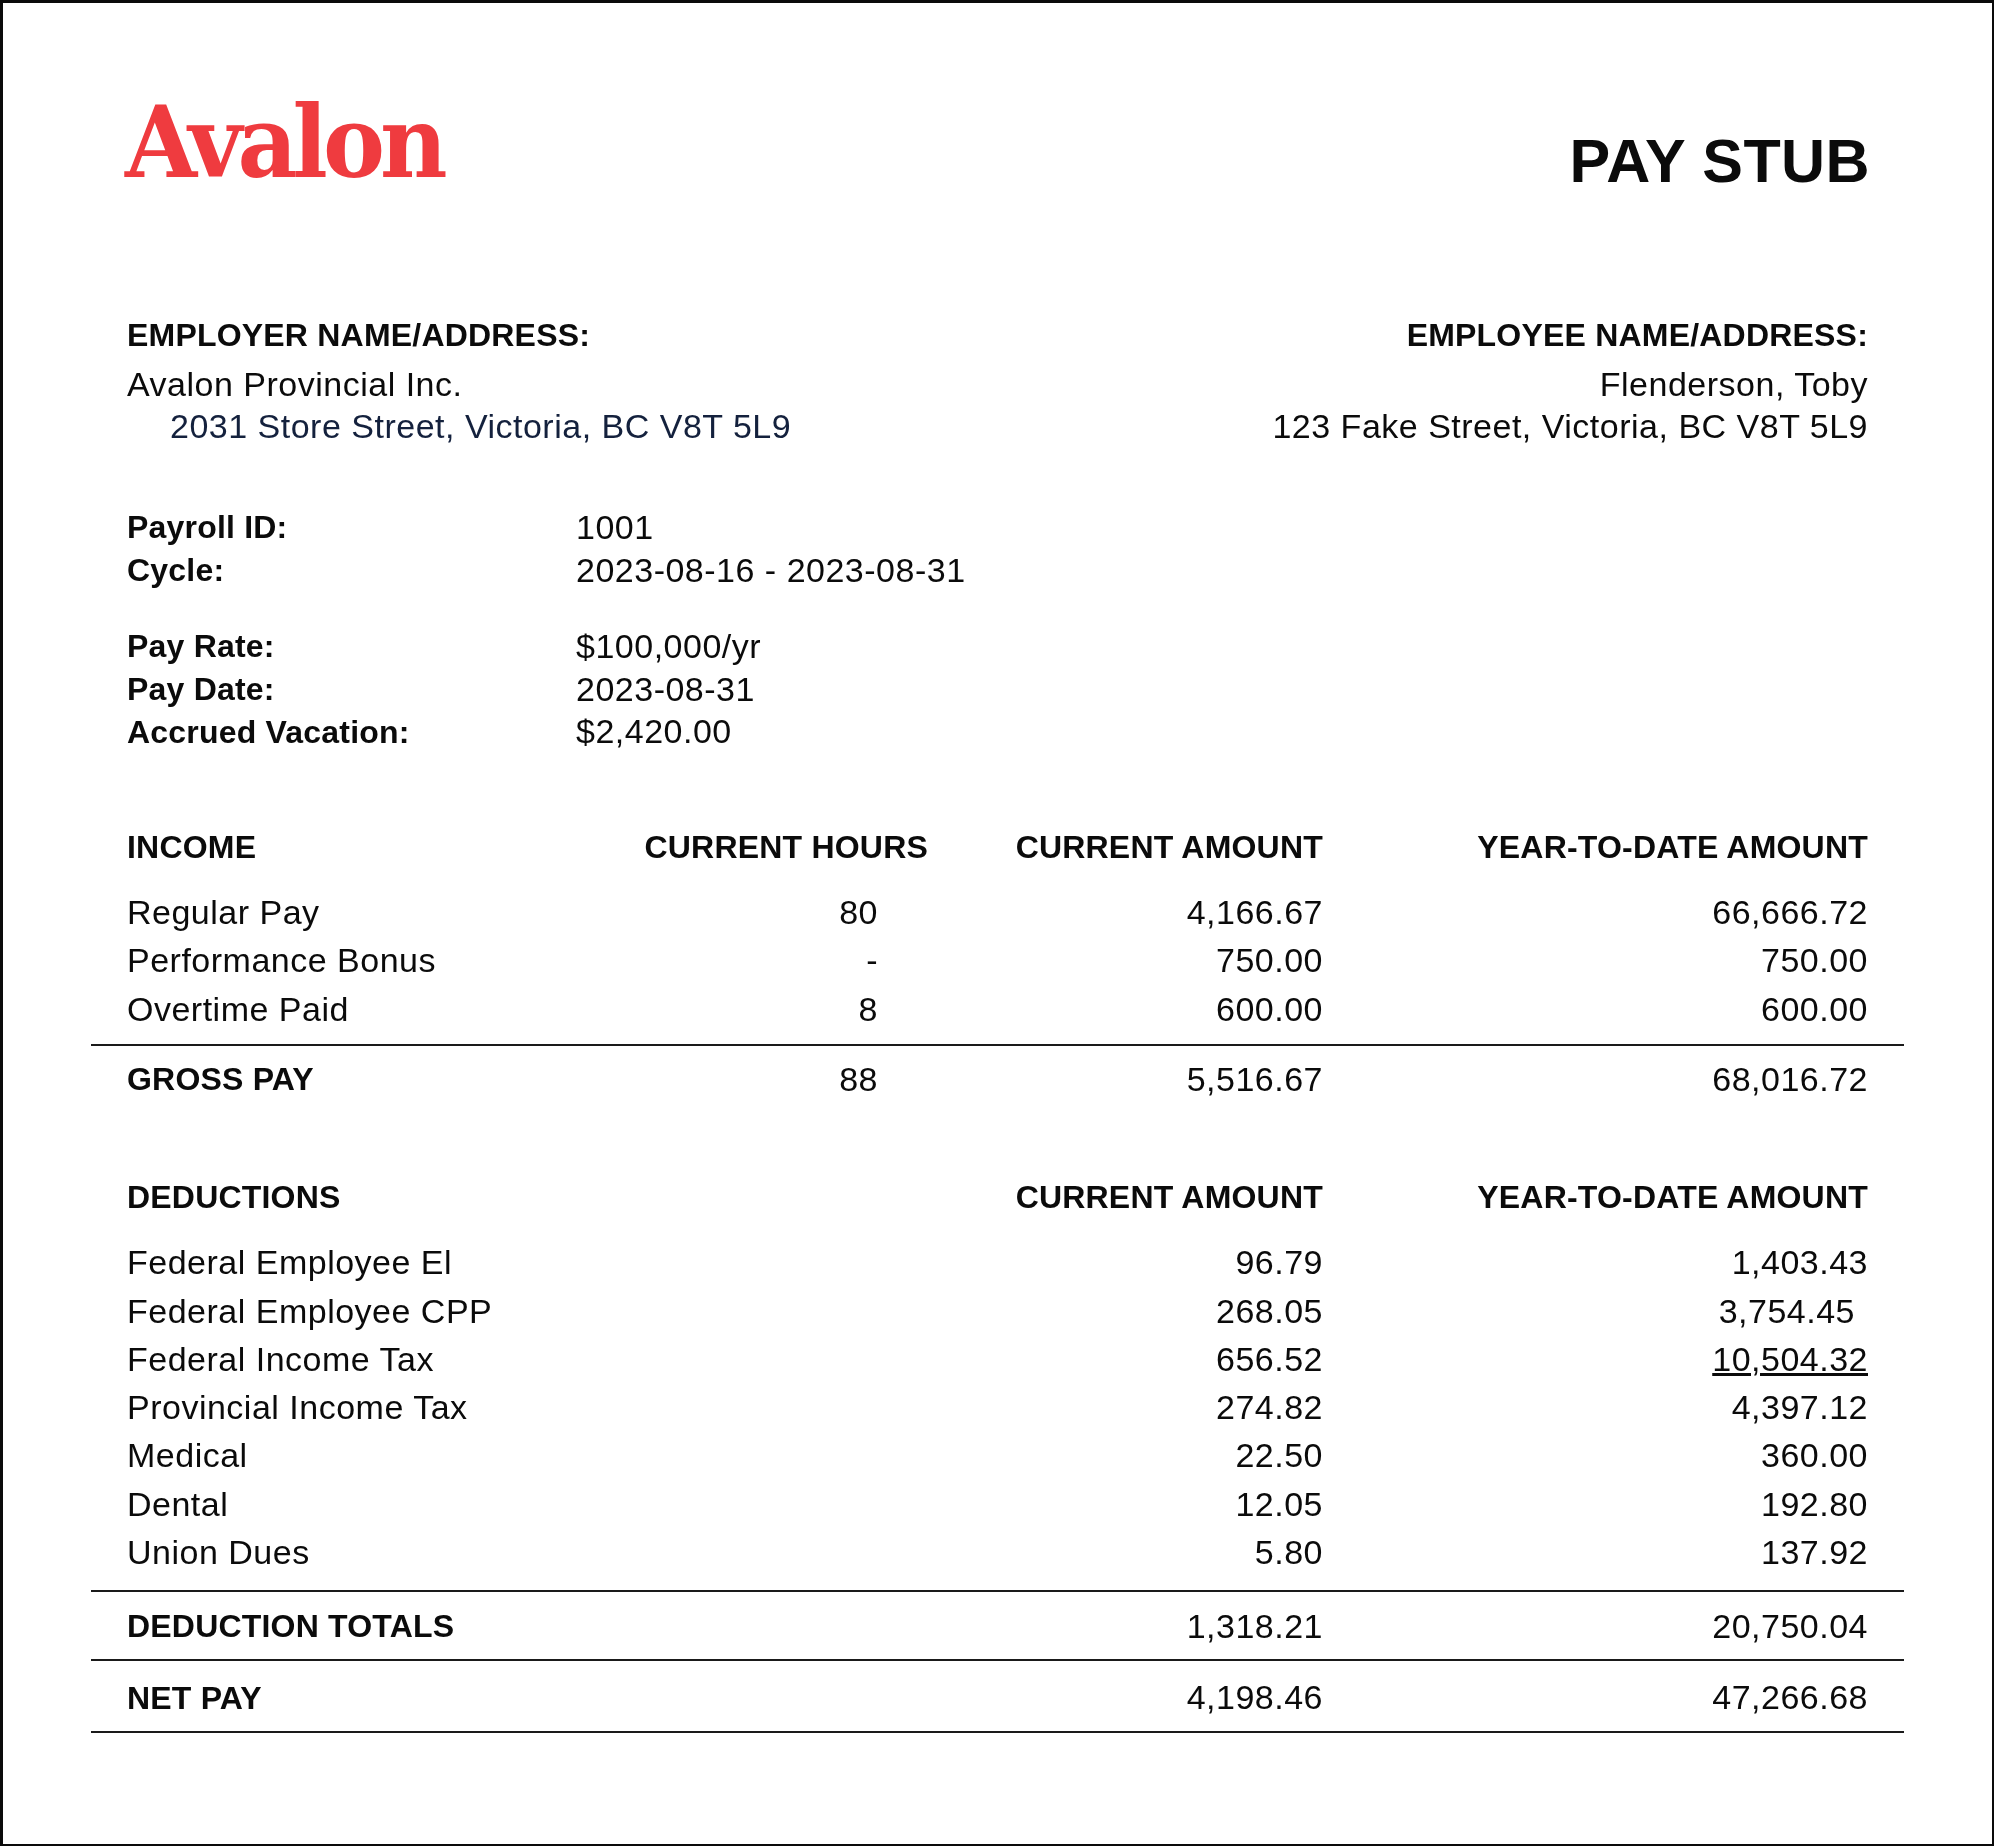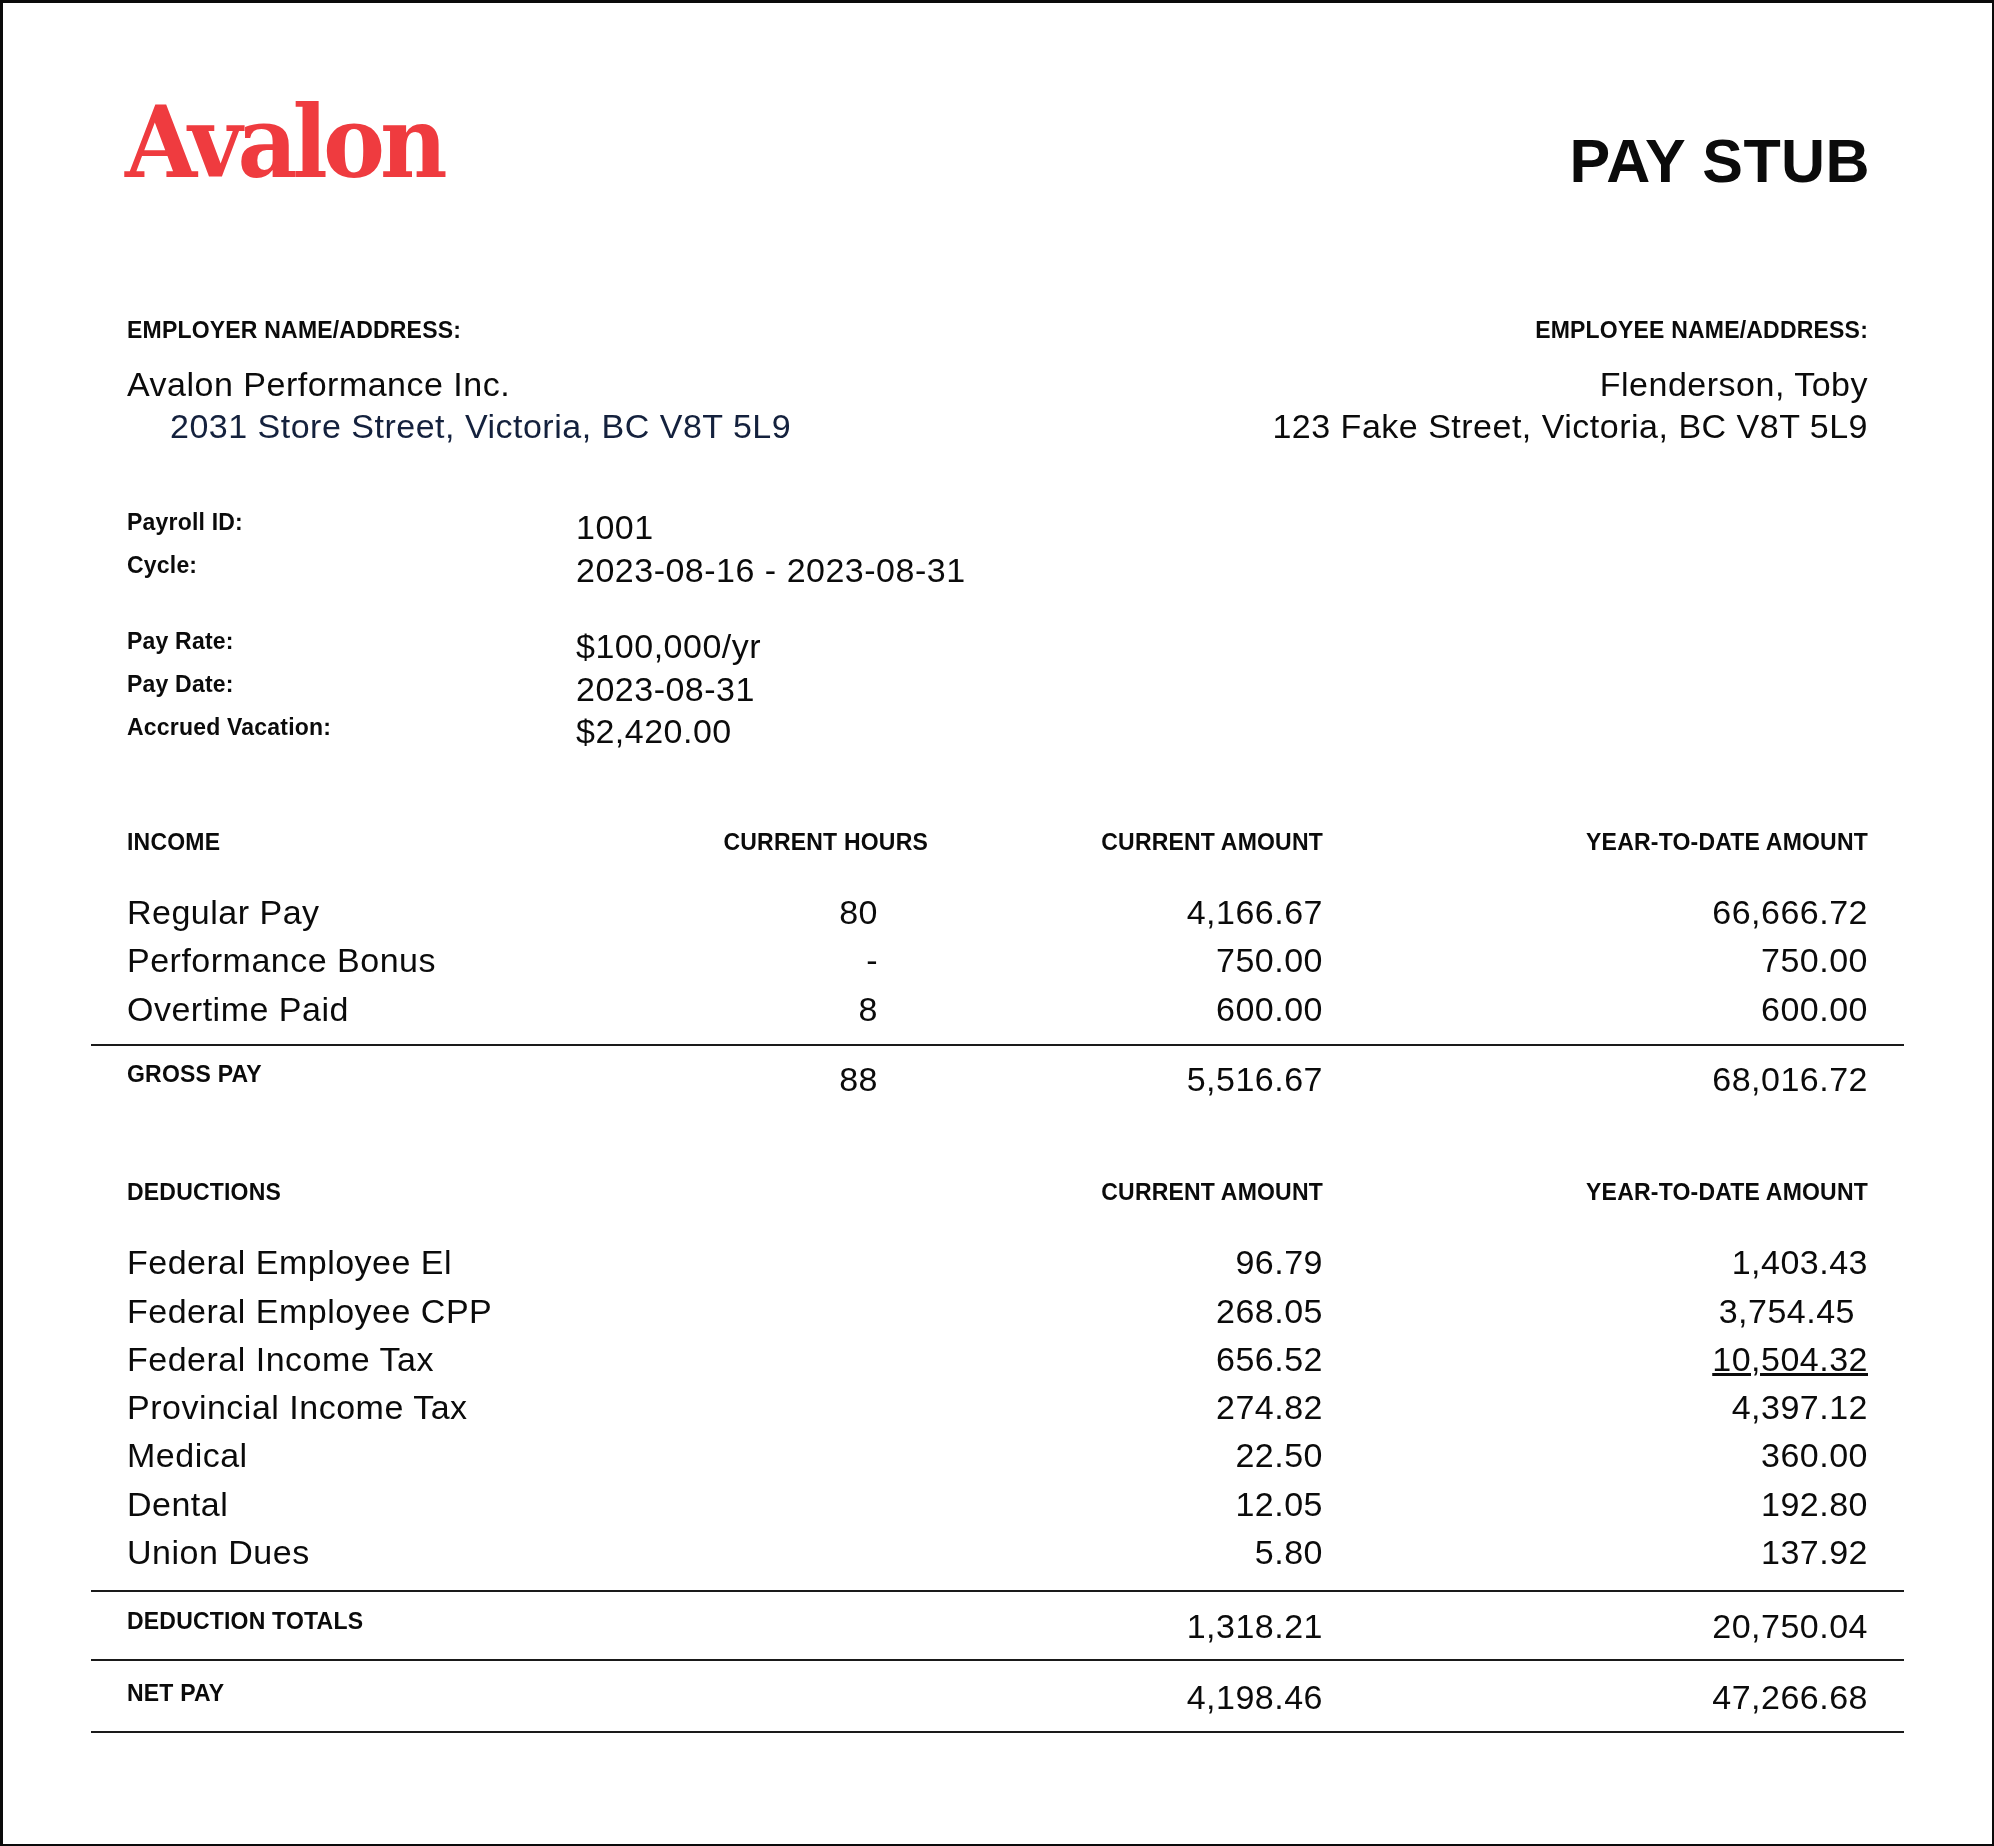--- a/index.html
+++ b/index.html
@@ -39,21 +39,21 @@
   .title {
     right: 125px; top: 131px;
     font-size: 61px;
     font-weight: 700;
     line-height: 1;
     letter-spacing: 0.4px;
     color: #0b0b0b;
   }
 
   .h-label {
-    font-size: 23px;
+    font-size: 32px;
     font-weight: 700;
     line-height: 1;
     letter-spacing: 0.2px;
   }
   .body-text {
     font-size: 34px;
     font-weight: 400;
     line-height: 1;
     letter-spacing: 0.5px;
   }
@@ -70,21 +70,21 @@
 </style>
 </head>
 <body>
 
 <div class="frame"></div>
 
 <div class="abs logo">Avalon</div>
 <div class="abs title">PAY STUB</div>
 
 <div class="abs h-label" style="left:127px; top:319px;">EMPLOYER NAME/ADDRESS:</div>
-<div class="abs body-text" style="left:127px; top:367px;">Avalon Performance Inc.</div>
+<div class="abs body-text" style="left:127px; top:367px;">Avalon Provincial Inc.</div>
 <div class="abs body-text navy" style="left:127px; top:409px;margin-left:43px;">2031 Store Street, Victoria, BC V8T 5L9</div>
 
 <div class="abs h-label right" style="right:127px; top:319px;">EMPLOYEE NAME/ADDRESS:</div>
 <div class="abs body-text right" style="right:127px; top:367px;">Flenderson, Toby</div>
 <div class="abs body-text right" style="right:127px; top:409px;">123 Fake Street, Victoria, BC V8T 5L9</div>
 
 <div class="abs h-label" style="left:127px; top:511px;">Payroll ID:</div>
 <div class="abs body-text" style="left:576px; top:510px;">1001</div>
 
 <div class="abs h-label" style="left:127px; top:554px;">Cycle:</div>

